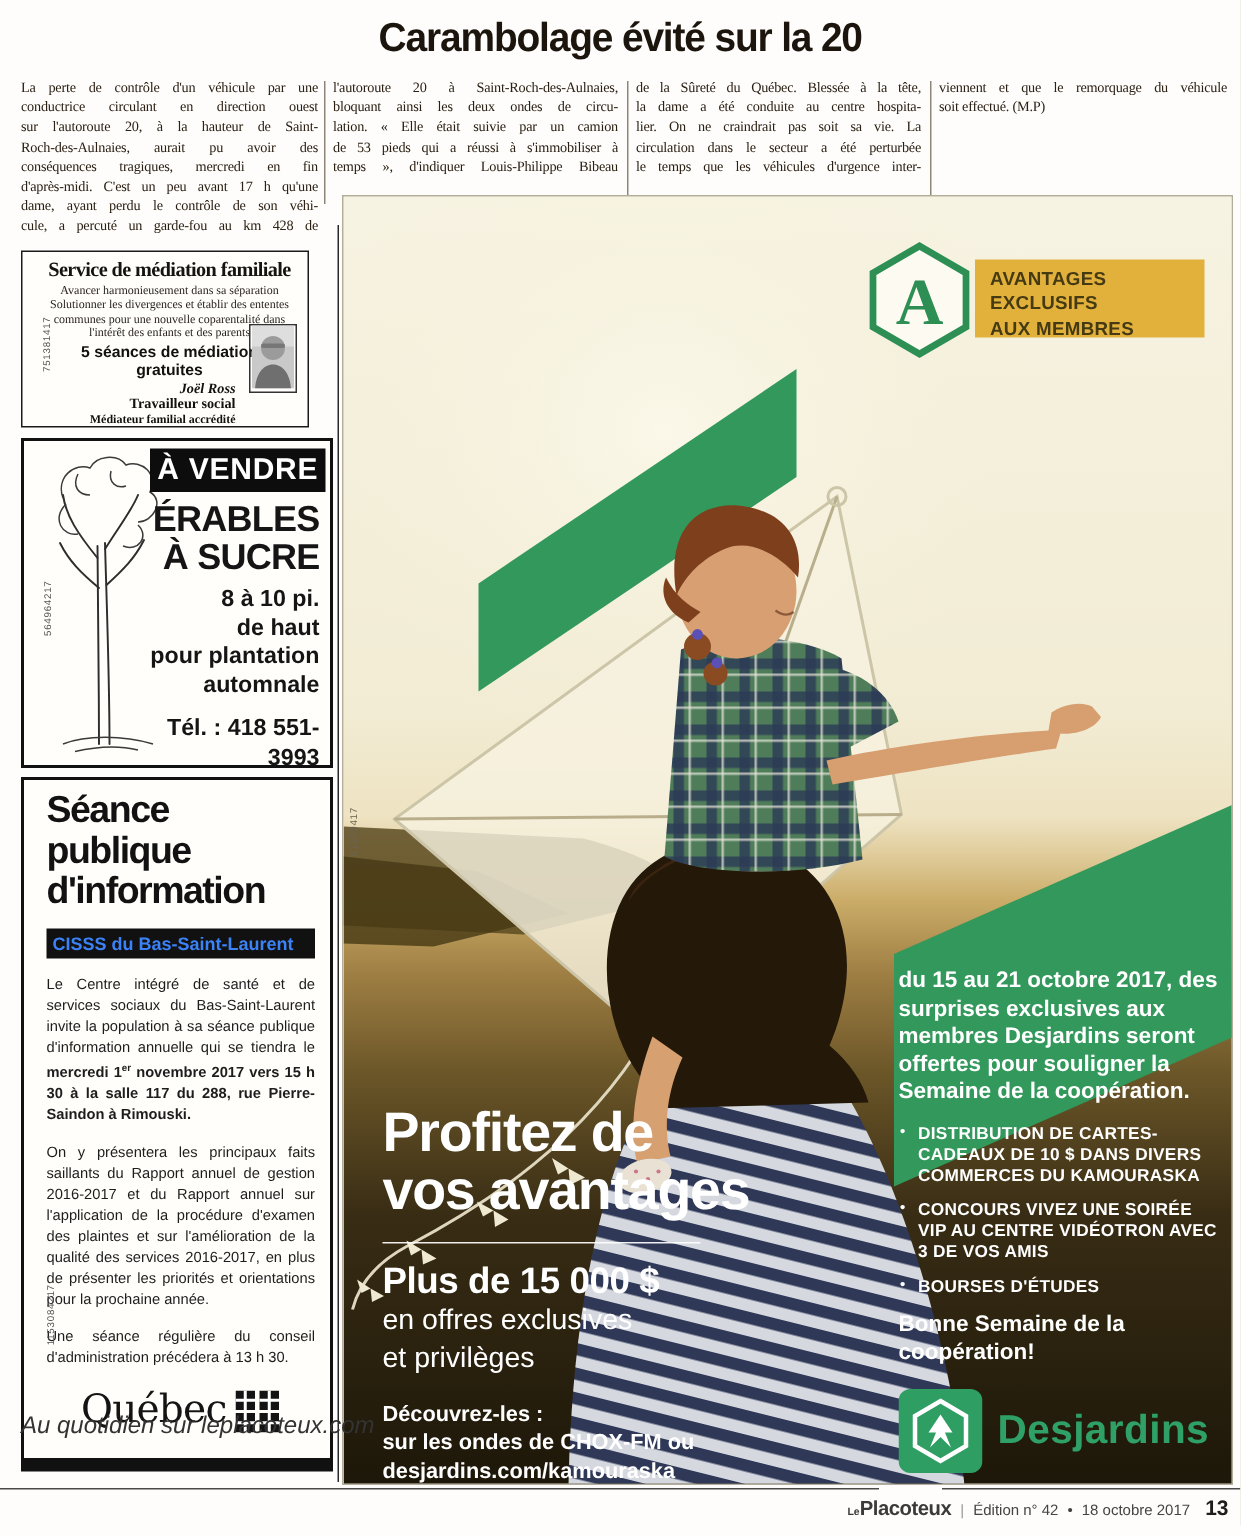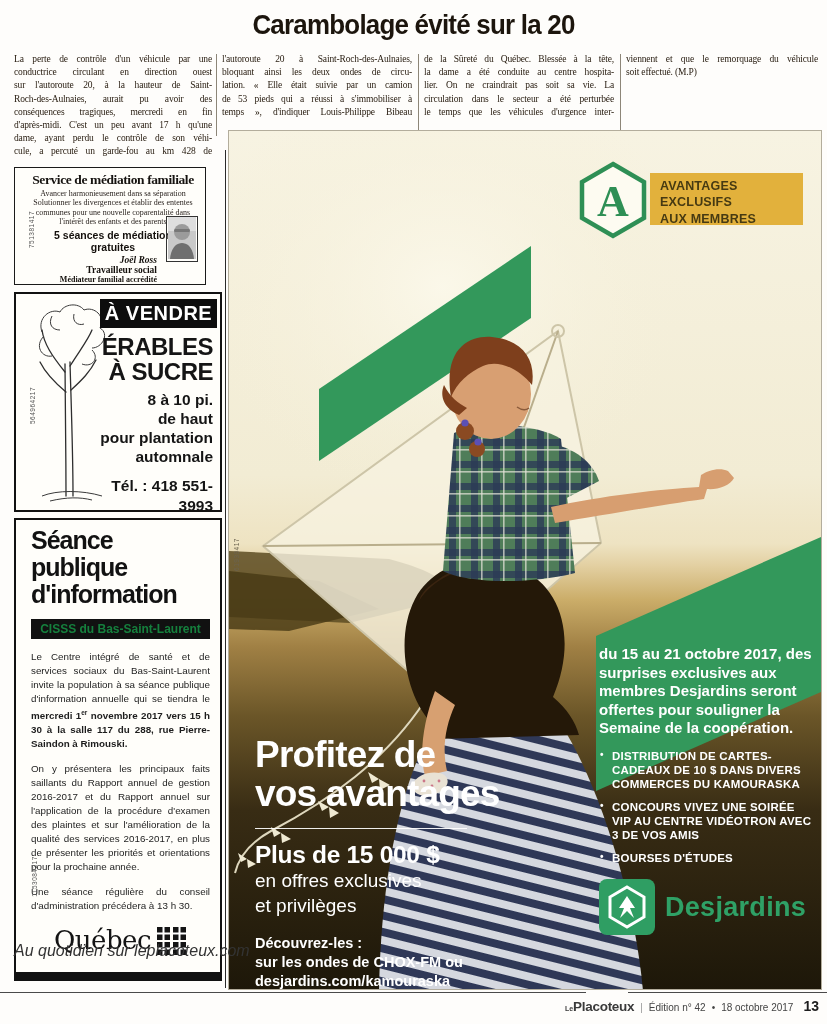--- a/index.html
+++ b/index.html
@@ -44,22 +44,22 @@
   .er-title{font-weight:bold;font-size:24px;line-height:1.05;letter-spacing:-0.5px;}
   .er-desc{margin-top:7px;font-weight:bold;font-size:15.5px;line-height:1.22;}
   .er-tel{margin-top:9px;font-weight:bold;font-size:15.5px;line-height:1.3;}
   .er-tree{position:absolute;left:6px;top:6px;}
 
   
   .ad-seance{left:14px;top:518px;width:208px;height:463px;border:2.5px solid #111;
     border-bottom:9px solid #111;padding:7px 10px 6px 15px;
     font-family:"Liberation Sans",sans-serif;color:#1d1d1d;overflow:hidden;}
   .se-title{font-weight:bold;font-size:25px;line-height:1.08;letter-spacing:-1px;color:#121212;}
-  .se-banner{margin-top:11px;background:#111;color:#15803d;font-weight:bold;font-size:12px;
-    padding:3px 4px;white-space:nowrap;overflow:hidden;text-align:center;}
+  .se-banner{margin-top:11px;background:#111;color:#3b82f6;font-weight:bold;font-size:12px;
+    padding:3px 4px;white-space:nowrap;overflow:hidden;}
   .se-p{margin-top:11px;font-size:9.8px;line-height:14px;text-align:justify;}
   .se-p b sup{font-size:6.5px;}
   .se-logo-row{margin-top:12px;display:flex;align-items:flex-end;justify-content:center;gap:6px;}
   .se-logo-text{font-family:"DejaVu Serif",serif;font-size:26px;color:#141414;letter-spacing:-0.5px;}
 
   
   .ad-desj{left:228px;top:130px;width:594px;height:860px;border:1px solid #b3ad9c;
     font-family:"Liberation Sans",sans-serif;overflow:hidden;background:#f6f2df;}
   .dj-bg{position:absolute;left:0;top:0;}
   .dj-badge{position:absolute;left:350px;top:30px;}
@@ -341,20 +341,21 @@
       </div>
     </div>
 
     <div class="dj-right" data-name="desjardins-promo-copy">
       <div class="dj-promo" data-name="promo-text">du 15 au 21 octobre 2017, des surprises exclusives aux membres Desjardins seront offertes pour souligner la Semaine de la coopération.</div>
       <ul class="dj-bullets" data-name="promo-bullet-list">
         <li data-name="promo-bullet">DISTRIBUTION DE CARTES-CADEAUX DE 10 $ DANS DIVERS COMMERCES DU KAMOURASKA</li>
         <li data-name="promo-bullet">CONCOURS VIVEZ UNE SOIRÉE VIP AU CENTRE VIDÉOTRON AVEC 3 DE VOS AMIS</li>
         <li data-name="promo-bullet">BOURSES D'ÉTUDES</li>
       </ul>
+      <div class="dj-closing" data-name="closing-text">Bonne Semaine de la coopération!</div>
       <div class="dj-logo-row" data-name="desjardins-logo">
         <svg width="56" height="56" viewBox="0 0 56 56" data-name="desjardins-logo-icon">
           <rect width="56" height="56" rx="8" fill="#2f9e63"></rect>
           <polygon points="28,8 45,18 45,38 28,48 11,38 11,18" fill="none" stroke="#fff" stroke-width="3"></polygon>
           <path d="M28,17 L36,29 L31,29 L35,39 L28,32 L21,39 L25,29 L20,29 Z" fill="#fff"></path>
         </svg>
         <span class="dj-logo-text" data-name="desjardins-wordmark">Desjardins</span>
       </div>
     </div>
 

